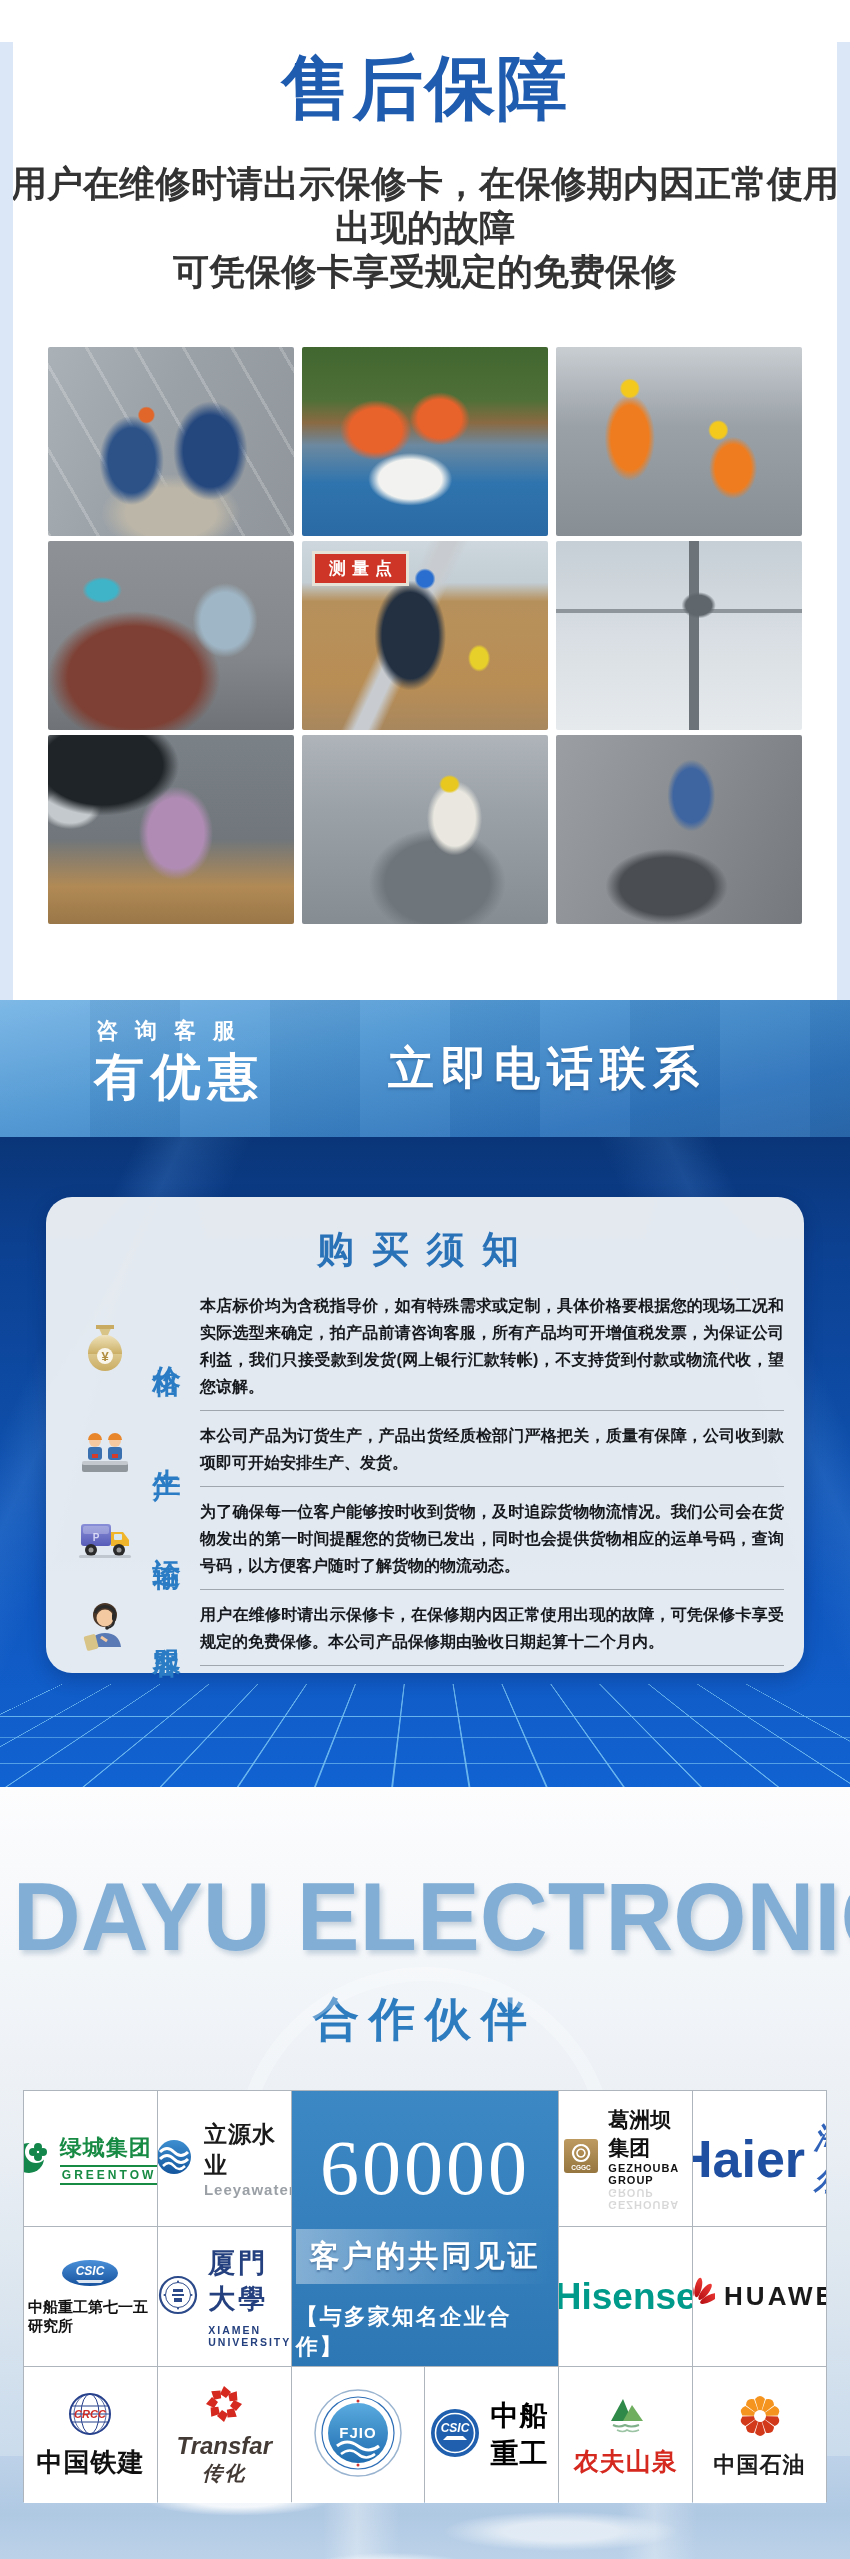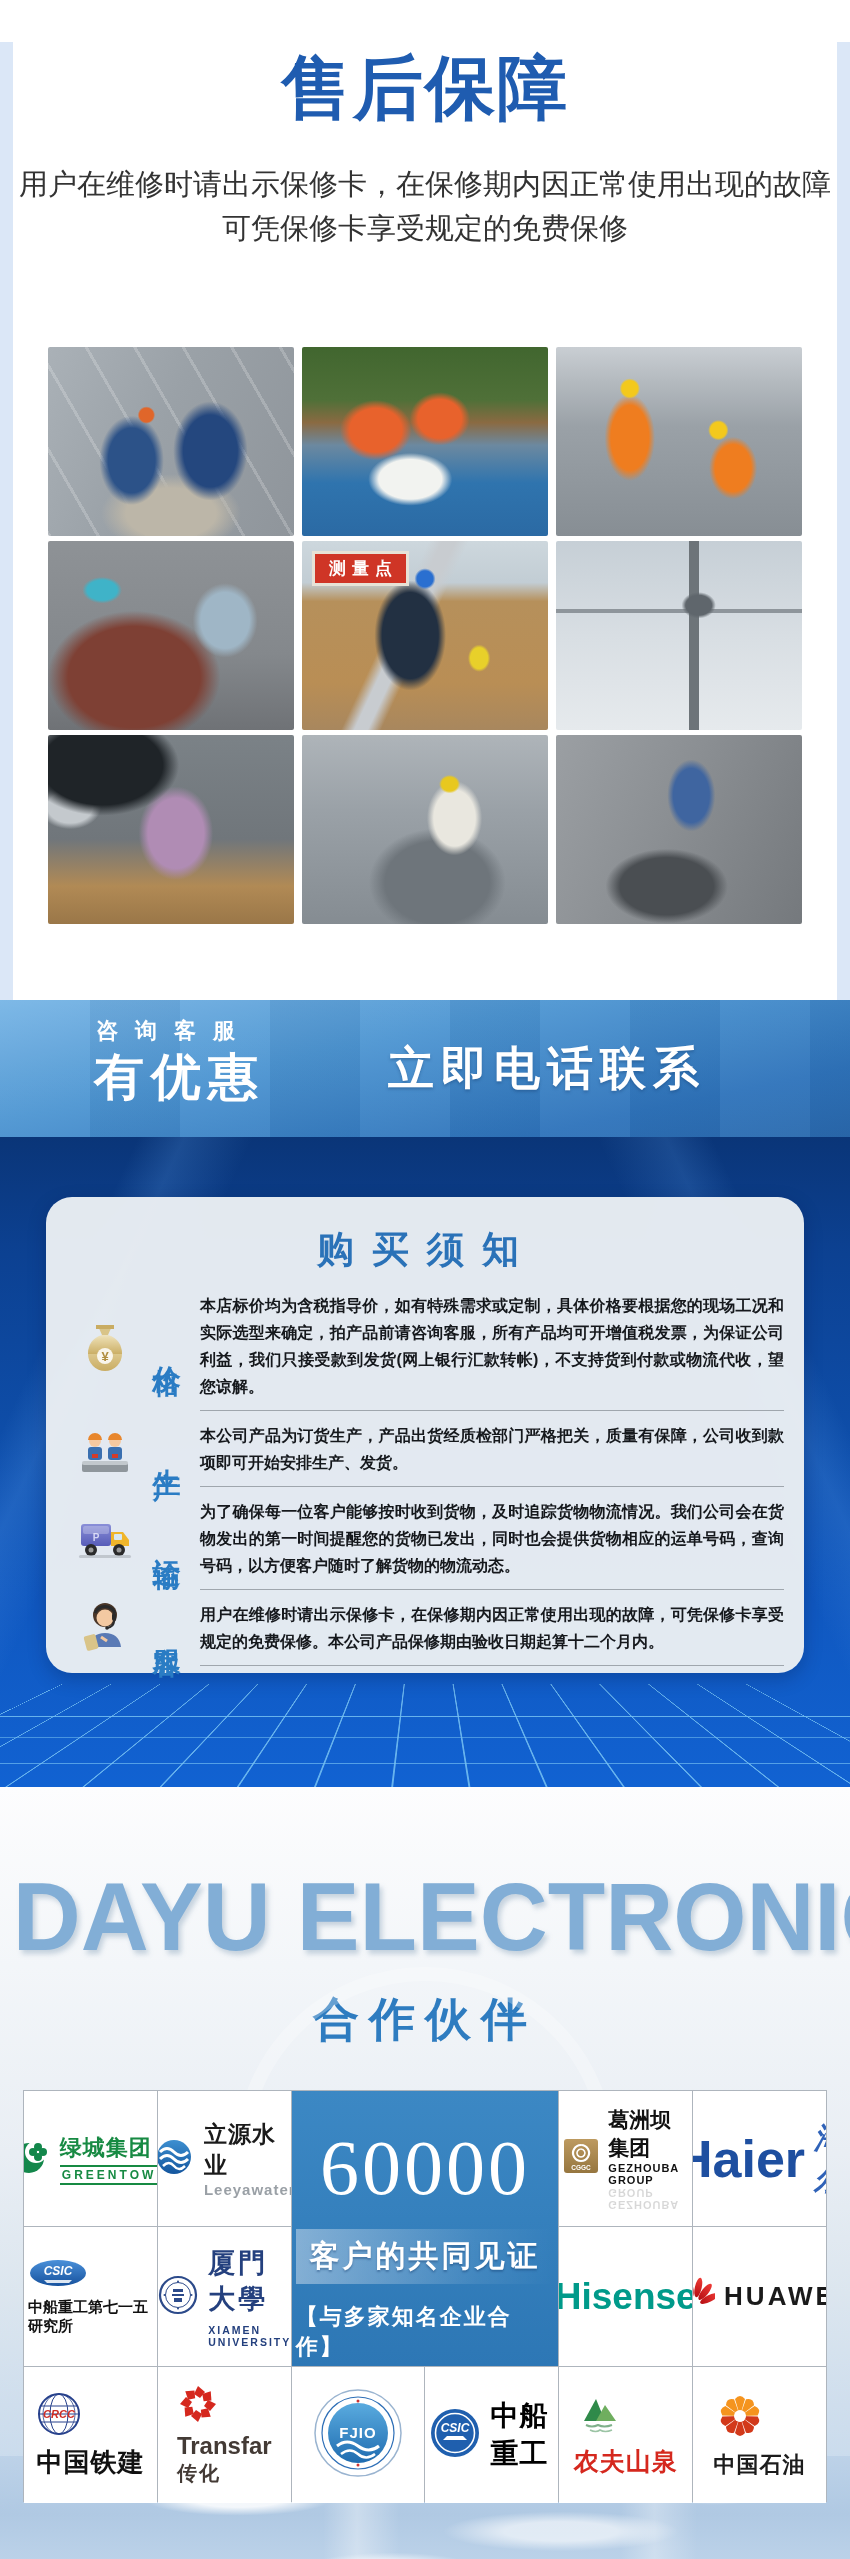--- a/index.html
+++ b/index.html
@@ -4,21 +4,21 @@
 <style>
   * { margin:0; padding:0; box-sizing:border-box; }
   body { background:#ffffff; font-family:"Liberation Sans","DejaVu Sans",sans-serif; }
   .page { position:relative; width:850px; height:2559px; margin:0 auto; overflow:hidden; background:#fff; color:#222; }
 
   
   .top-section { position:relative; height:958px; background:#fff; }
   .edge-strip { position:absolute; top:0; bottom:0; width:13px; background:#dbe7f7; }
   .edge-strip.left { left:0; } .edge-strip.right { right:0; }
   .as-title { margin-top:42px; text-align:center; font-size:70px; font-weight:900; color:#1f5cb0; letter-spacing:2px; }
-  .as-desc { margin-top:26px; text-align:center; font-size:29px; line-height:44px; color:#333; font-weight:400; }
+  .as-desc { margin-top:26px; text-align:center; font-size:36px; line-height:44px; color:#333; font-weight:700; }
 
   .photo-grid { position:absolute; left:48px; top:305px; width:754px; height:577px;
     display:grid; grid-template-columns:repeat(3,1fr); grid-template-rows:repeat(3,1fr); column-gap:8px; row-gap:5px; }
   .ph { position:relative; overflow:hidden; border-radius:2px; }
   .p1 { background:
     radial-gradient(14px 14px at 40% 36%, #e0662a 0%, #e0662a 50%, transparent 62%),
     radial-gradient(60px 80px at 66% 55%, #24477e 0%, #24477e 45%, transparent 62%),
     radial-gradient(52px 72px at 34% 60%, #2c5288 0%, #2c5288 45%, transparent 62%),
     radial-gradient(100px 56px at 50% 88%, #bcb6a8 0%, #bcb6a8 45%, transparent 70%),
     repeating-linear-gradient(60deg, rgba(255,255,255,.20) 0px, rgba(255,255,255,.20) 3px, transparent 3px, transparent 42px),
@@ -113,21 +113,21 @@
   .brand-title { margin-top:74px; text-align:center; white-space:nowrap; font-size:97px; font-weight:800;
     color:#82aed6; letter-spacing:0px; transform:scaleX(.97); text-shadow:3px 4px 5px rgba(110,140,170,.35); }
   .partners-title { margin-top:16px; text-align:center; font-size:46px; font-weight:700; color:#2e7cc0; letter-spacing:10px; }
   .ring-deco { position:absolute; left:235px; top:180px; width:380px; height:380px; border-radius:50%;
     border:14px solid rgba(255,255,255,.55); opacity:.5; }
 
   .partner-grid { position:absolute; left:23px; top:303px; width:804px; height:412px;
     display:grid; grid-template-columns:repeat(12,1fr); grid-template-rows:135px 139px 136px;
     gap:1px; background:#aeb5bd; border:1px solid #aeb5bd; }
   .cell { background:#fff; display:flex; align-items:center; justify-content:center; gap:9px; overflow:hidden; padding:4px; }
-  .col { display:flex; flex-direction:column; }
+  .col { display:flex; flex-direction:column; align-items:center; }
   .col.left { align-items:flex-start; }
 
   .cell.center { grid-column:5/9; grid-row:1/3; flex-direction:column; gap:0; justify-content:flex-end;
     background:linear-gradient(180deg, #3c88c4 0%, #2d77b5 100%); color:#fff; padding-top:16px; }
   .c-number { font-family:"Liberation Serif","DejaVu Serif",serif; font-size:78px; font-weight:400; letter-spacing:3px; line-height:1; }
   .c-band { align-self:stretch; margin-top:22px; padding:7px 0; text-align:center; font-size:30px; font-weight:800; letter-spacing:3px;
     background:linear-gradient(90deg, rgba(230,236,244,.45) 0%, rgba(255,255,255,.08) 70%, rgba(255,255,255,0) 100%);
     text-shadow:0 2px 2px rgba(20,60,110,.4); }
   .c-line2 { margin-top:18px; font-size:22px; font-weight:600; letter-spacing:2px; }
 
@@ -432,21 +432,21 @@
               <line x1="5" y1="15" x2="41" y2="15" stroke="#27418c" stroke-width="1"></line>
               <line x1="3" y1="23" x2="43" y2="23" stroke="#27418c" stroke-width="1"></line>
               <line x1="5" y1="31" x2="41" y2="31" stroke="#27418c" stroke-width="1"></line>
               <text x="23" y="27" font-size="11" font-style="italic" font-weight="bold" fill="#cf2b24" text-anchor="middle">CRCC</text>
             </svg>
           </span>
           <span class="crcc-cn">中国铁建</span>
         </span>
       </div>
 
-      <div class="cell" style="grid-column:3/5;grid-row:3;">
+      <div class="cell" style="grid-column:3/5;grid-row:3;font-style:italic;">
         <span class="col">
           <span>
             <svg width="42" height="42" viewBox="0 0 42 42">
               <g fill="#d5281e">
                 <path d="M21,3 L28,9 L23,15 L17,11 Z"></path>
                 <path d="M21,3 L28,9 L23,15 L17,11 Z" transform="rotate(45 21 21)"></path>
                 <path d="M21,3 L28,9 L23,15 L17,11 Z" transform="rotate(90 21 21)"></path>
                 <path d="M21,3 L28,9 L23,15 L17,11 Z" transform="rotate(135 21 21)"></path>
                 <path d="M21,3 L28,9 L23,15 L17,11 Z" transform="rotate(180 21 21)"></path>
                 <path d="M21,3 L28,9 L23,15 L17,11 Z" transform="rotate(225 21 21)"></path>

